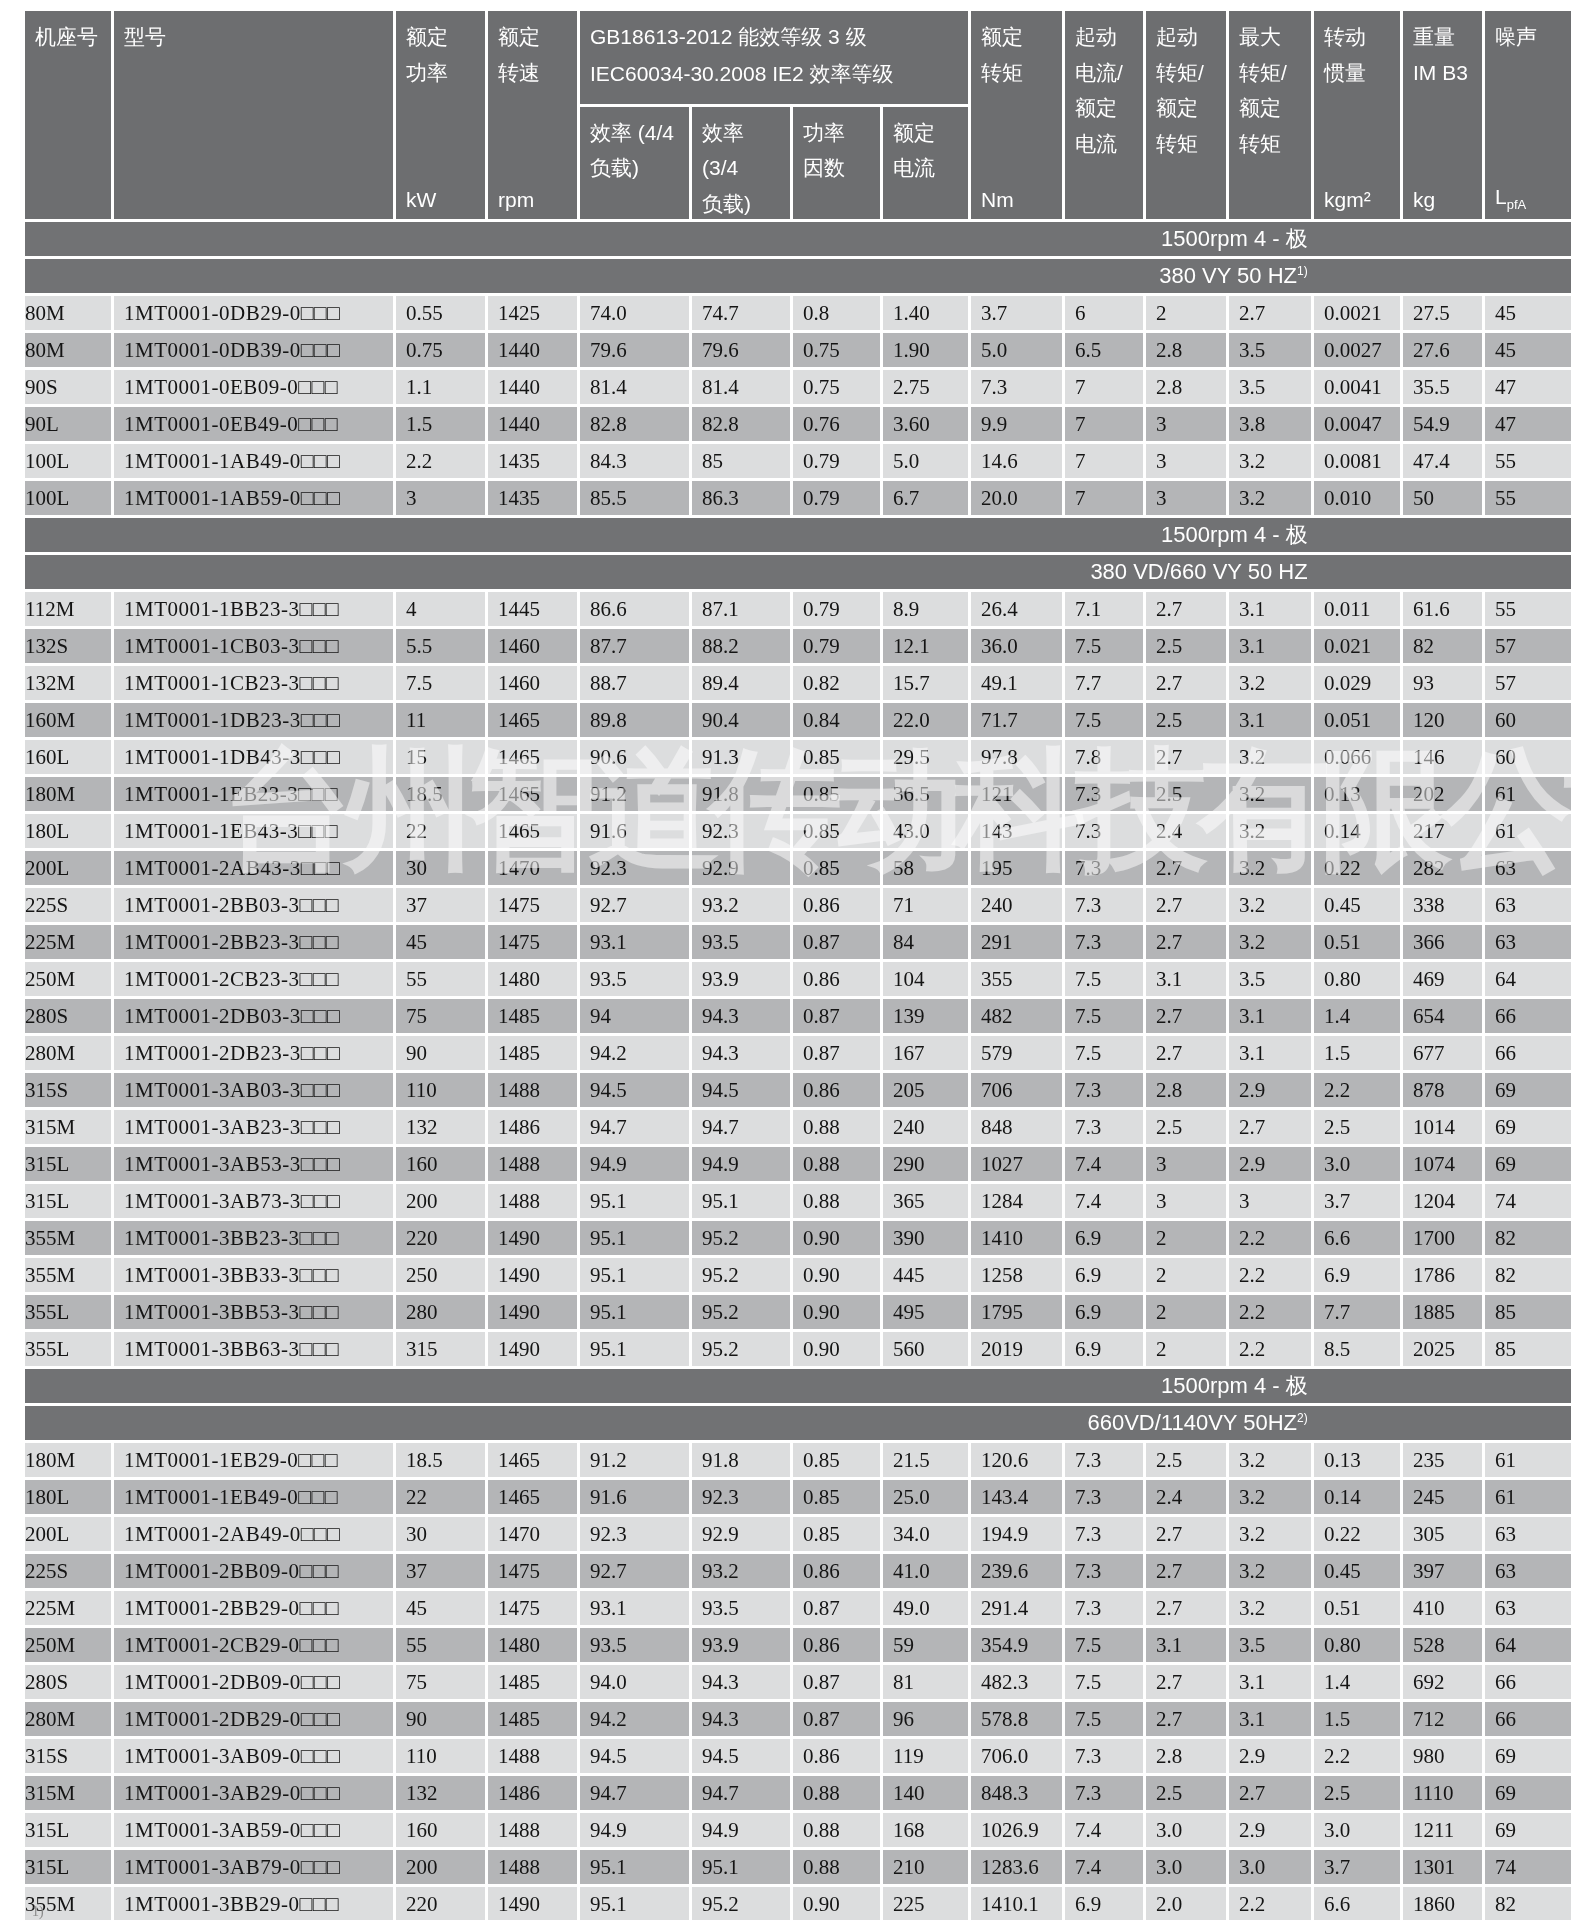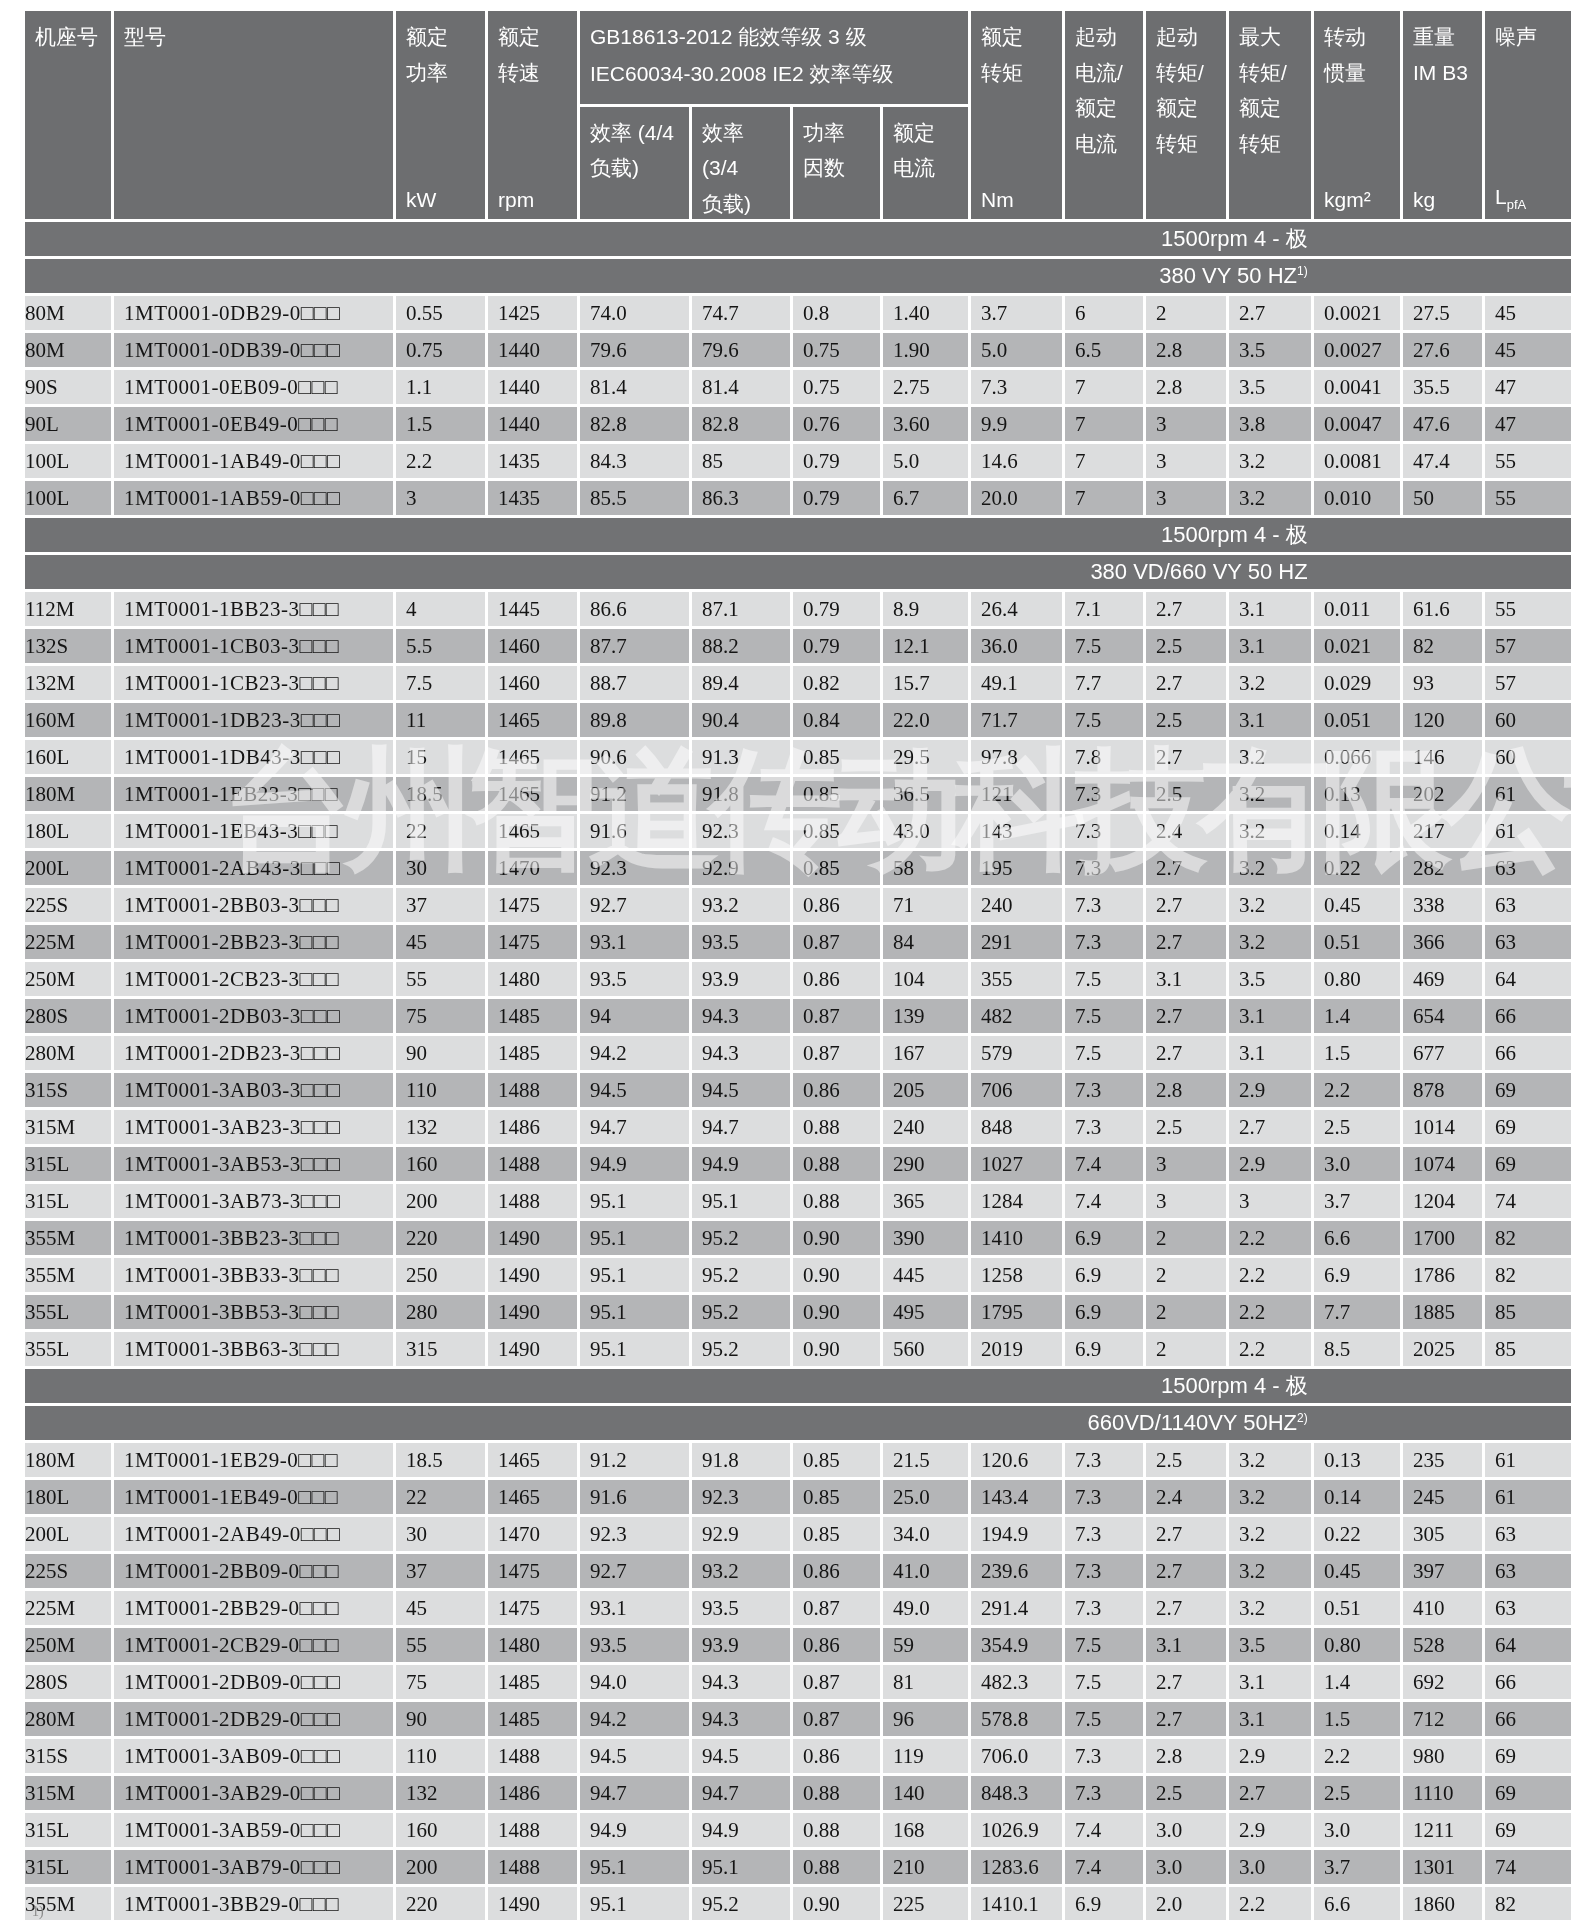--- a/index.html
+++ b/index.html
@@ -265,21 +265,21 @@
           <td>1440</td>
           <td>82.8</td>
           <td>82.8</td>
           <td>0.76</td>
           <td>3.60</td>
           <td>9.9</td>
           <td>7</td>
           <td>3</td>
           <td>3.8</td>
           <td>0.0047</td>
-          <td>47.6</td>
+          <td>54.9</td>
           <td>47</td>
         </tr>
         <tr class="light">
           <td class="frame">100L</td>
           <td class="model">1MT0001-1AB49-0□□□</td>
           <td>2.2</td>
           <td>1435</td>
           <td>84.3</td>
           <td>85</td>
           <td>0.79</td>

